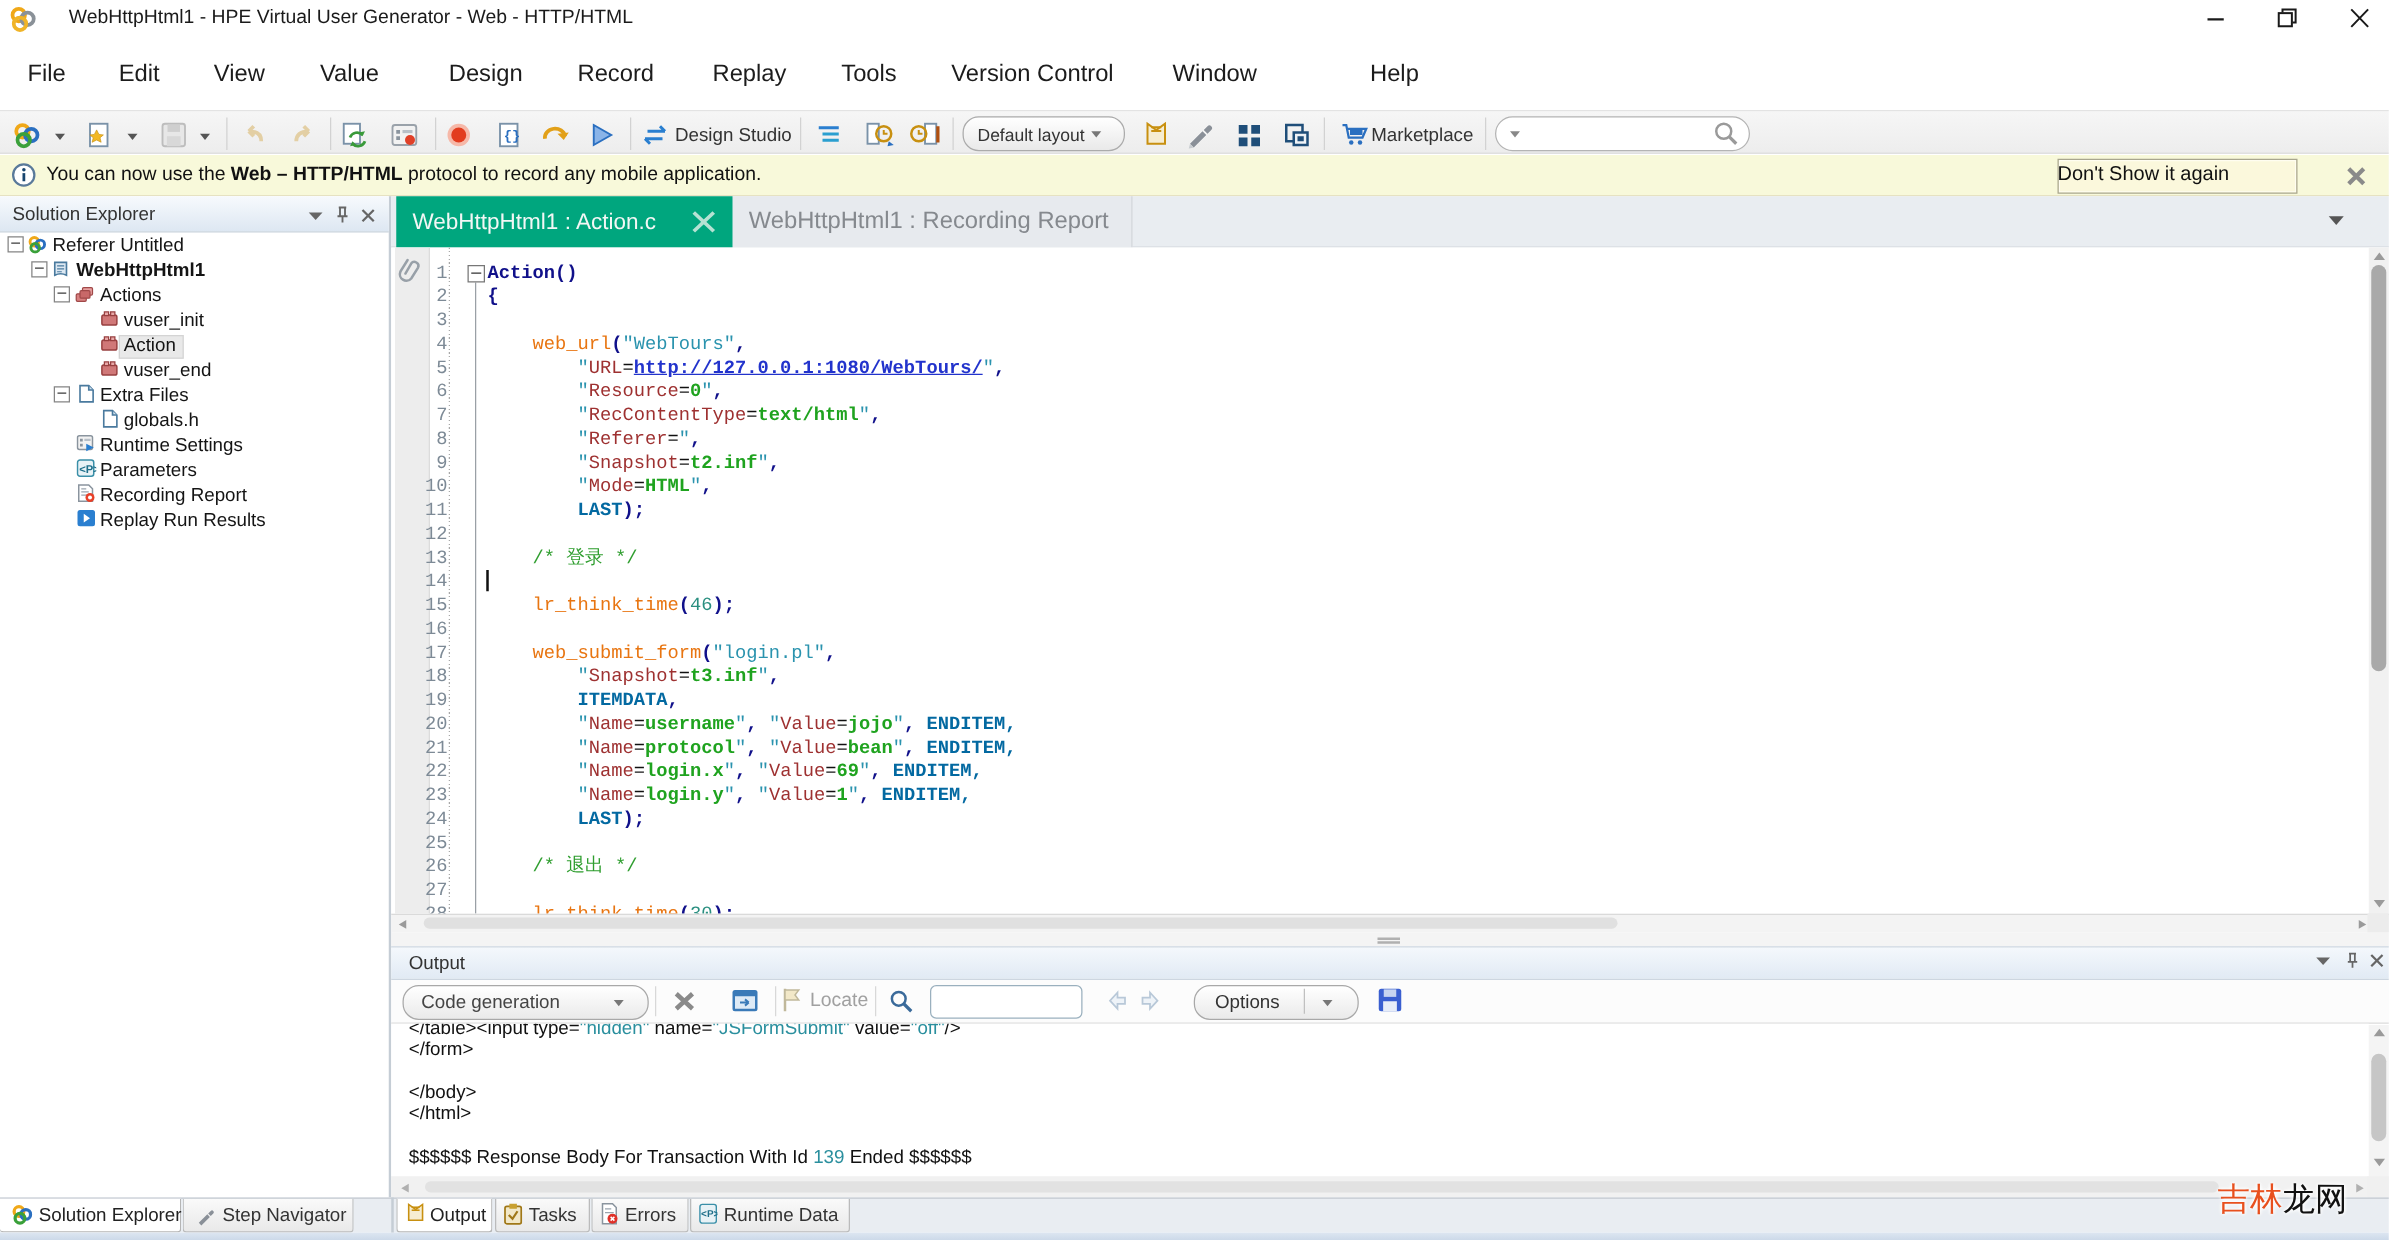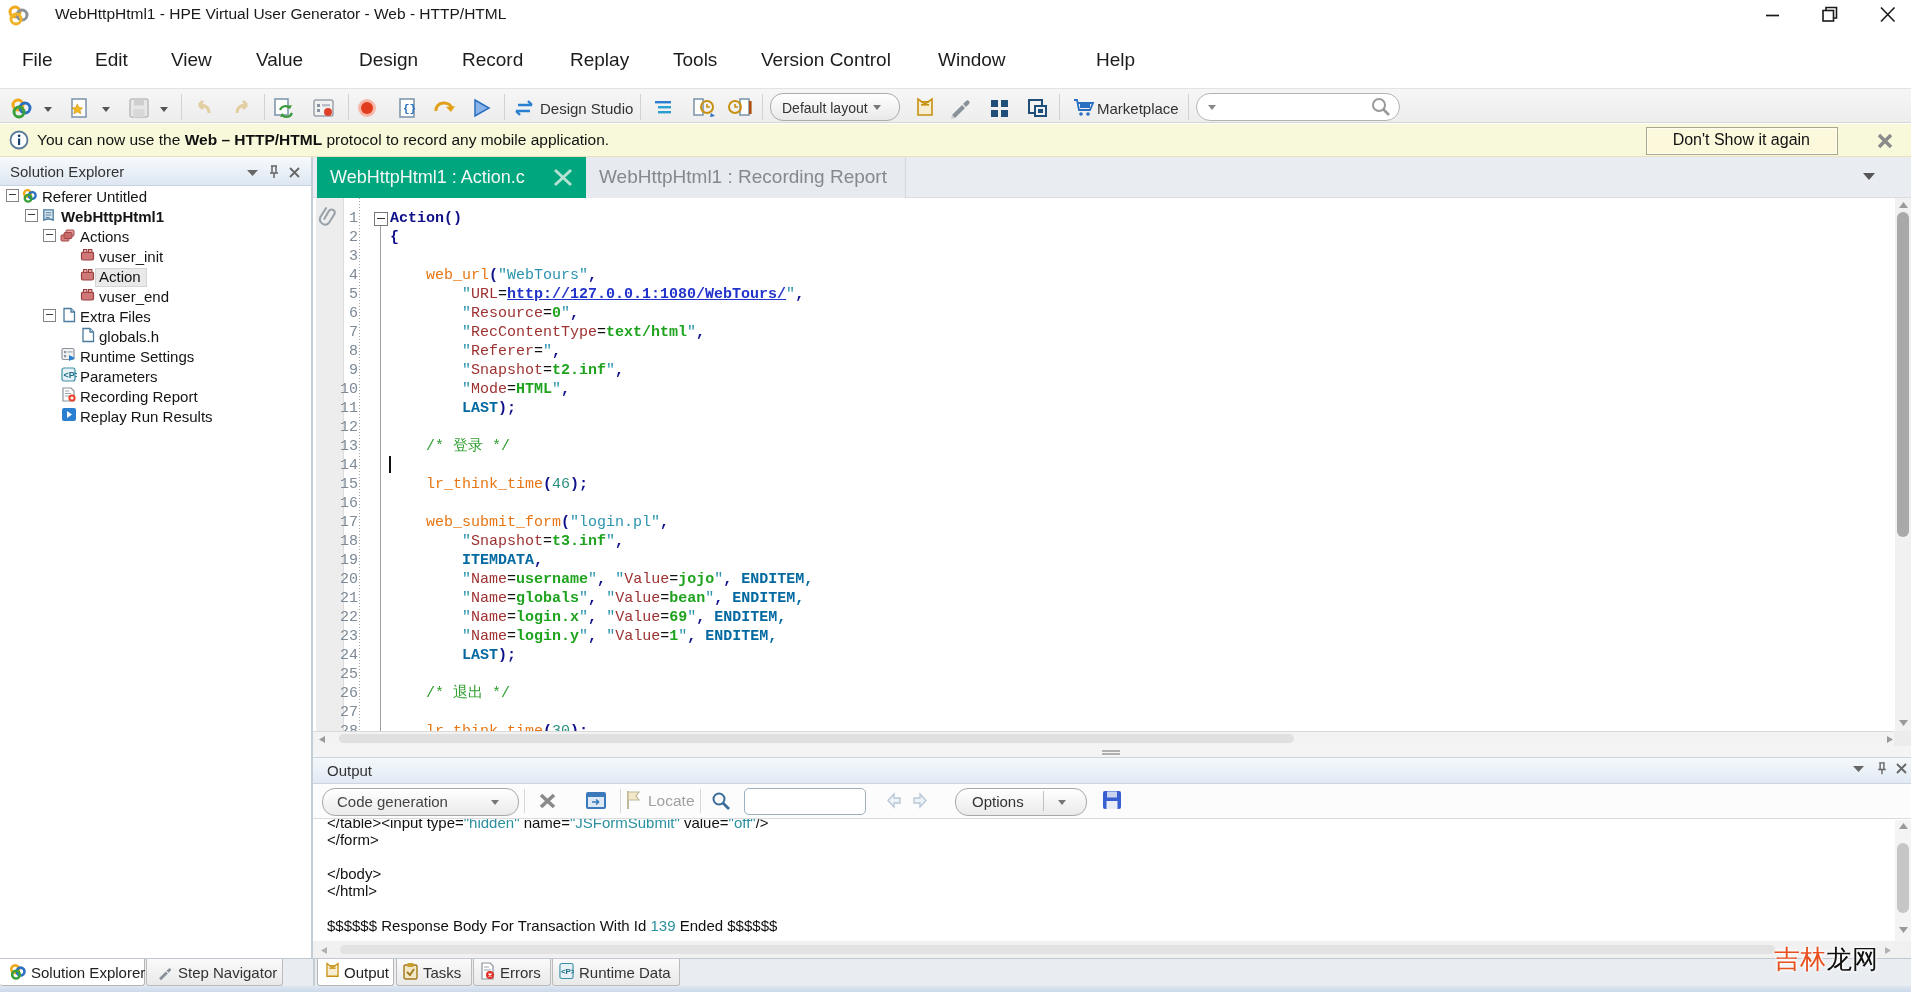--- a/index.html
+++ b/index.html
@@ -188,21 +188,21 @@
 </svg>
 
 <div class="abs" style="left:0;top:124px;width:1911px;height:33px;background:#f8f9da;border-bottom:1px solid #e6e2c2;box-sizing:border-box;"></div>
 <svg class="abs" style="left:9px;top:130px" width="20" height="20" viewBox="0 0 20 20">
  <circle cx="10" cy="10" r="8.5" fill="#fff" stroke="#5a7a9a" stroke-width="1.8"></circle>
  <rect x="9" y="8.5" width="2.2" height="6.5" fill="#17456e"></rect>
  <circle cx="10.1" cy="5.8" r="1.4" fill="#17456e"></circle>
 </svg>
 <div class="abs" style="left:37px;top:131px;font-size:15.5px;color:#111;">You can now use the <b>Web – HTTP/HTML</b> protocol to record any mobile application.</div>
 <div class="abs" style="left:1646px;top:127px;width:190px;height:26px;border:1px solid #a8a68e;background:#fbf8dc;box-shadow:inset 0 0 0 1px #fffdf0;"></div>
-<div class="abs" style="left:1646px;top:131px;width:164px;text-align:right;font-size:16px;color:#111;">Don't Show it again</div>
+<div class="abs" style="left:1646px;top:131px;width:164px;text-align:left;font-size:16px;color:#111;">Don't Show it again</div>
 <svg class="abs" style="left:1875px;top:132px" width="20" height="18" viewBox="0 0 20 18">
  <path d="M4 3 L16 15 M16 3 L4 15" stroke="#8a8a8a" stroke-width="3.4"></path>
 </svg>
 
 <div class="abs" style="left:0;top:157px;width:311px;height:801px;background:#fff;"></div>
 <div class="abs" style="left:311px;top:157px;width:2px;height:801px;background:#c5cdd5;"></div>
 <div class="abs" style="left:0;top:157px;width:311px;height:29px;background:linear-gradient(#f7fafd,#dde7f2);border-bottom:1px solid #c8d2dc;box-sizing:border-box;"></div>
 <div class="abs" style="left:10px;top:163px;font-size:15px;color:#333;">Solution Explorer</div>
 <svg class="abs" style="left:246px;top:169px" width="13" height="8">
     <path d="M1 1 L6.5 7 L12 1 Z" fill="#666"></path>
@@ -352,21 +352,21 @@
         <span class="b">LAST</span><span class="k">);</span>
 
     <span class="cm">/* 登录 */</span>
 
     <span class="fn">lr_think_time</span><span class="k">(</span><span class="n">46</span><span class="k">);</span>
 
     <span class="fn">web_submit_form</span><span class="k">(</span><span class="q">"login.pl"</span><span class="k">,</span>
         <span class="q">"</span><span class="m">Snapshot</span><span class="eq">=</span><span class="v">t3.inf</span><span class="q">"</span><span class="k">,</span>
         <span class="b">ITEMDATA</span><span class="k">,</span>
         <span class="q">"</span><span class="m">Name</span><span class="eq">=</span><span class="v">username</span><span class="q">"</span><span class="k">,</span> <span class="q">"</span><span class="m">Value</span><span class="eq">=</span><span class="v">jojo</span><span class="q">"</span><span class="k">,</span> <span class="b">ENDITEM,</span>
-        <span class="q">"</span><span class="m">Name</span><span class="eq">=</span><span class="v">globals</span><span class="q">"</span><span class="k">,</span> <span class="q">"</span><span class="m">Value</span><span class="eq">=</span><span class="v">bean</span><span class="q">"</span><span class="k">,</span> <span class="b">ENDITEM,</span>
+        <span class="q">"</span><span class="m">Name</span><span class="eq">=</span><span class="v">protocol</span><span class="q">"</span><span class="k">,</span> <span class="q">"</span><span class="m">Value</span><span class="eq">=</span><span class="v">bean</span><span class="q">"</span><span class="k">,</span> <span class="b">ENDITEM,</span>
         <span class="q">"</span><span class="m">Name</span><span class="eq">=</span><span class="v">login.x</span><span class="q">"</span><span class="k">,</span> <span class="q">"</span><span class="m">Value</span><span class="eq">=</span><span class="v">69</span><span class="q">"</span><span class="k">,</span> <span class="b">ENDITEM,</span>
         <span class="q">"</span><span class="m">Name</span><span class="eq">=</span><span class="v">login.y</span><span class="q">"</span><span class="k">,</span> <span class="q">"</span><span class="m">Value</span><span class="eq">=</span><span class="v">1</span><span class="q">"</span><span class="k">,</span> <span class="b">ENDITEM,</span>
         <span class="b">LAST</span><span class="k">);</span>
 
     <span class="cm">/* 退出 */</span>
 
     <span class="fn">lr_think_time</span><span class="k">(</span><span class="n">30</span><span class="k">);</span></pre>
  <div class="abs" style="left:76px;top:258px;width:1.6px;height:17px;background:#111;"></div>
 </div>
 

